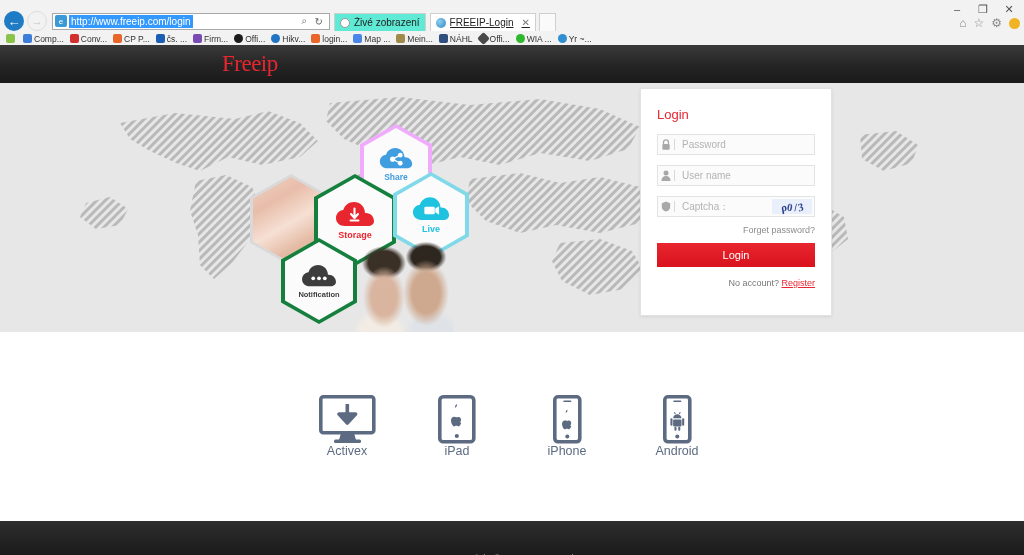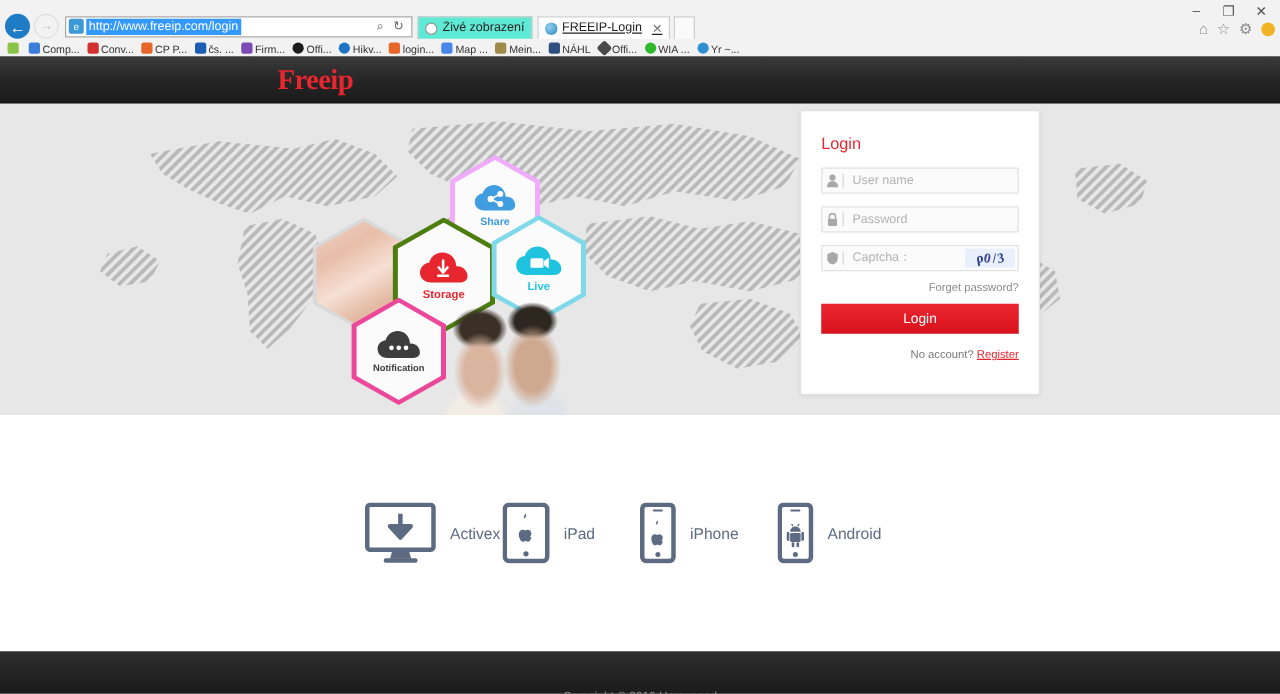--- a/index.html
+++ b/index.html
@@ -56,21 +56,21 @@
   .bm .bmi { width:9px; height:9px; border-radius:2px; flex:0 0 auto; }
 
   
   #site-header {
     height:38px; width:1024px;
     background:linear-gradient(180deg,#3a3a3a 0%, #242424 55%, #1a1a1a 100%);
     position:relative;
   }
   #logo {
     position:absolute; left:222px; top:50%; transform:translateY(-50%);
-    color:#e8262f; font-size:23px; font-weight:bold; letter-spacing:-0.5px;
+    color:#e8262f; font-size:23px; font-weight:normal; letter-spacing:-0.5px;
     font-family:"Liberation Serif", serif;
   }
   #lang-btn {
     position:absolute; right:190px; top:50%; transform:translateY(-50%);
     border:1px solid #7a7a7a; background:#2c2c2c; color:#e8e8e8;
     font-size:10px; padding:3px 8px; display:flex; align-items:center; gap:4px; cursor:pointer;
   }
   #lang-btn .caret { font-size:7px; }
 
   
@@ -125,21 +125,21 @@
   #forget { text-align:right; font-size:9px; color:#8b8b8b; margin-top:-2px; margin-bottom:8px; cursor:pointer; }
   #login-btn {
     width:100%; height:24px; background:linear-gradient(180deg,#e8262f,#d9121c);
     color:#fff; border:none; font-size:11px; cursor:pointer; font-family:"Liberation Sans", sans-serif;
   }
   #noaccount { text-align:right; font-size:9px; color:#777; margin-top:11px; }
   #noaccount a { color:#e8262f; text-decoration:underline; cursor:pointer; }
 
   
   #downloads { width:1024px; height:189px; background:#fff; display:flex; align-items:center; justify-content:center; gap:0px; }
-  .dl { width:110px; display:flex; flex-direction:row; align-items:center; gap:11px; cursor:pointer; }
+  .dl { width:110px; display:flex; flex-direction:column; align-items:center; cursor:pointer; }
   .dl .dlabel { font-size:12.5px; color:#5d6b82; }
 
   
   #site-footer {
     width:1024px; height:79px; background:linear-gradient(180deg,#2e2e2e 0%,#1c1c1c 40%,#111 100%);
     display:flex; align-items:flex-start; justify-content:center; padding-top:31px;
   }
   #copyright { color:#9a9a9a; font-size:9.5px; }
 </style>
 </head>
@@ -290,21 +290,21 @@
           <path d="M10,25 C4.5,25 1,21.5 1,17 C1,12.8 4.2,9.5 8.3,9.1 C9.5,4.4 13.8,1 19,1 C25.1,1 30,5.9 30,12 L31,12 C35.4,12 39,15.6 39,20 C39,23.2 36.3,25 33,25 Z" fill="#3f9de0"></path>
           <circle cx="25" cy="9.5" r="2.8" fill="#fff"></circle>
           <circle cx="25" cy="19" r="2.8" fill="#fff"></circle>
           <circle cx="16" cy="14.2" r="3" fill="#fff"></circle>
           <path d="M16,14.2 L25,9.5 M16,14.2 L25,19" stroke="#fff" stroke-width="1.5"></path>
         </svg>
         <div class="hlabel" style="color:#3f9de0; font-size:8.5px;">Share</div>
       </div>
     </div>
 
-    <div class="hex" style="left:78px; top:83px; background:#4d7c0f;">
+    <div class="hex" style="left:78px; top:83px; background:#15803d;">
       <div class="inner">
         <svg width="40" height="28" viewBox="0 0 40 28">
           <path d="M10,25 C4.5,25 1,21.5 1,17 C1,12.8 4.2,9.5 8.3,9.1 C9.5,4.4 13.8,1 19,1 C25.1,1 30,5.9 30,12 L31,12 C35.4,12 39,15.6 39,20 C39,23.2 36.3,25 33,25 Z" fill="#e8262f"></path>
           <path d="M19.5,7.5 L19.5,15.5 M16,13 L19.5,17 L23,13" stroke="#fff" stroke-width="2.1" fill="none" stroke-linecap="round" stroke-linejoin="round"></path>
           <rect x="14.5" y="18.6" width="10" height="2" rx="1" fill="#fff"></rect>
         </svg>
         <div class="hlabel" style="color:#e8262f">Storage</div>
       </div>
     </div>
 
@@ -312,21 +312,21 @@
       <div class="inner">
         <svg width="38" height="27" viewBox="0 0 40 28">
           <path d="M10,25 C4.5,25 1,21.5 1,17 C1,12.8 4.2,9.5 8.3,9.1 C9.5,4.4 13.8,1 19,1 C25.1,1 30,5.9 30,12 L31,12 C35.4,12 39,15.6 39,20 C39,23.2 36.3,25 33,25 Z" fill="#1fc3e0"></path>
           <rect x="13" y="11" width="11" height="8" rx="1.4" fill="#fff"></rect>
           <path d="M24.5,13 L28.5,10.6 L28.5,19.4 L24.5,17 Z" fill="#fff"></path>
         </svg>
         <div class="hlabel" style="color:#1fc3e0">Live</div>
       </div>
     </div>
 
-    <div class="hex" style="left:45px; top:147px; width:76px; height:86px; background:#ec4899;">
+    <div class="hex" style="left:45px; top:147px; width:76px; height:86px; background:#15803d;">
       <div class="inner">
         <svg width="36" height="25" viewBox="0 0 40 28">
           <path d="M10,25 C4.5,25 1,21.5 1,17 C1,12.8 4.2,9.5 8.3,9.1 C9.5,4.4 13.8,1 19,1 C25.1,1 30,5.9 30,12 L31,12 C35.4,12 39,15.6 39,20 C39,23.2 36.3,25 33,25 Z" fill="#3d3d3d"></path>
           <circle cx="13.5" cy="16" r="2.1" fill="#fff"></circle>
           <circle cx="20" cy="16" r="2.1" fill="#fff"></circle>
           <circle cx="26.5" cy="16" r="2.1" fill="#fff"></circle>
         </svg>
         <div class="hlabel" style="color:#3d3d3d; font-size:7.5px;">Notification</div>
       </div>
     </div>
@@ -345,37 +345,37 @@
     </div>
 
   </div>
 
   <div id="login-card">
     <div id="login-title">Login</div>
 
     <div class="field">
       <span class="ficon">
         <svg width="10" height="11" viewBox="0 0 12 13">
+            <path d="M3,6 L3,4 A3,3 0 0 1 9,4 L9,6" stroke="#a8a8a8" stroke-width="1.5" fill="none"></path>
+            <rect x="1.6" y="5.8" width="8.8" height="7" rx="1.2" fill="#a8a8a8"></rect>
+          </svg>
+      </span>
+      <span class="divider"></span>
+      <input type="password" value="" placeholder="Password" style="">
+    </div>
+
+    <div class="field">
+      <span class="ficon">
+        <svg width="10" height="11" viewBox="0 0 12 13">
             <circle cx="6" cy="3.6" r="3" fill="#a8a8a8"></circle>
             <path d="M0.6,13 C0.6,8.8 3,7 6,7 C9,7 11.4,8.8 11.4,13 Z" fill="#a8a8a8"></path>
           </svg>
       </span>
       <span class="divider"></span>
       <input type="text" value="" placeholder="User name" style="">
-    </div>
-
-    <div class="field">
-      <span class="ficon">
-        <svg width="10" height="11" viewBox="0 0 12 13">
-            <path d="M3,6 L3,4 A3,3 0 0 1 9,4 L9,6" stroke="#a8a8a8" stroke-width="1.5" fill="none"></path>
-            <rect x="1.6" y="5.8" width="8.8" height="7" rx="1.2" fill="#a8a8a8"></rect>
-          </svg>
-      </span>
-      <span class="divider"></span>
-      <input type="password" value="" placeholder="Password" style="">
     </div>
 
     <div class="field">
       <span class="ficon">
         <svg width="10" height="11" viewBox="0 0 12 13">
             <path d="M6,0.5 L11,2.6 L11,7 C11,10 8.6,12 6,12.6 C3.4,12 1,10 1,7 L1,2.6 Z" fill="#a8a8a8"></path>
           </svg>
       </span>
       <span class="divider"></span>
       <input type="text" value="" placeholder="Captcha：" style="">

